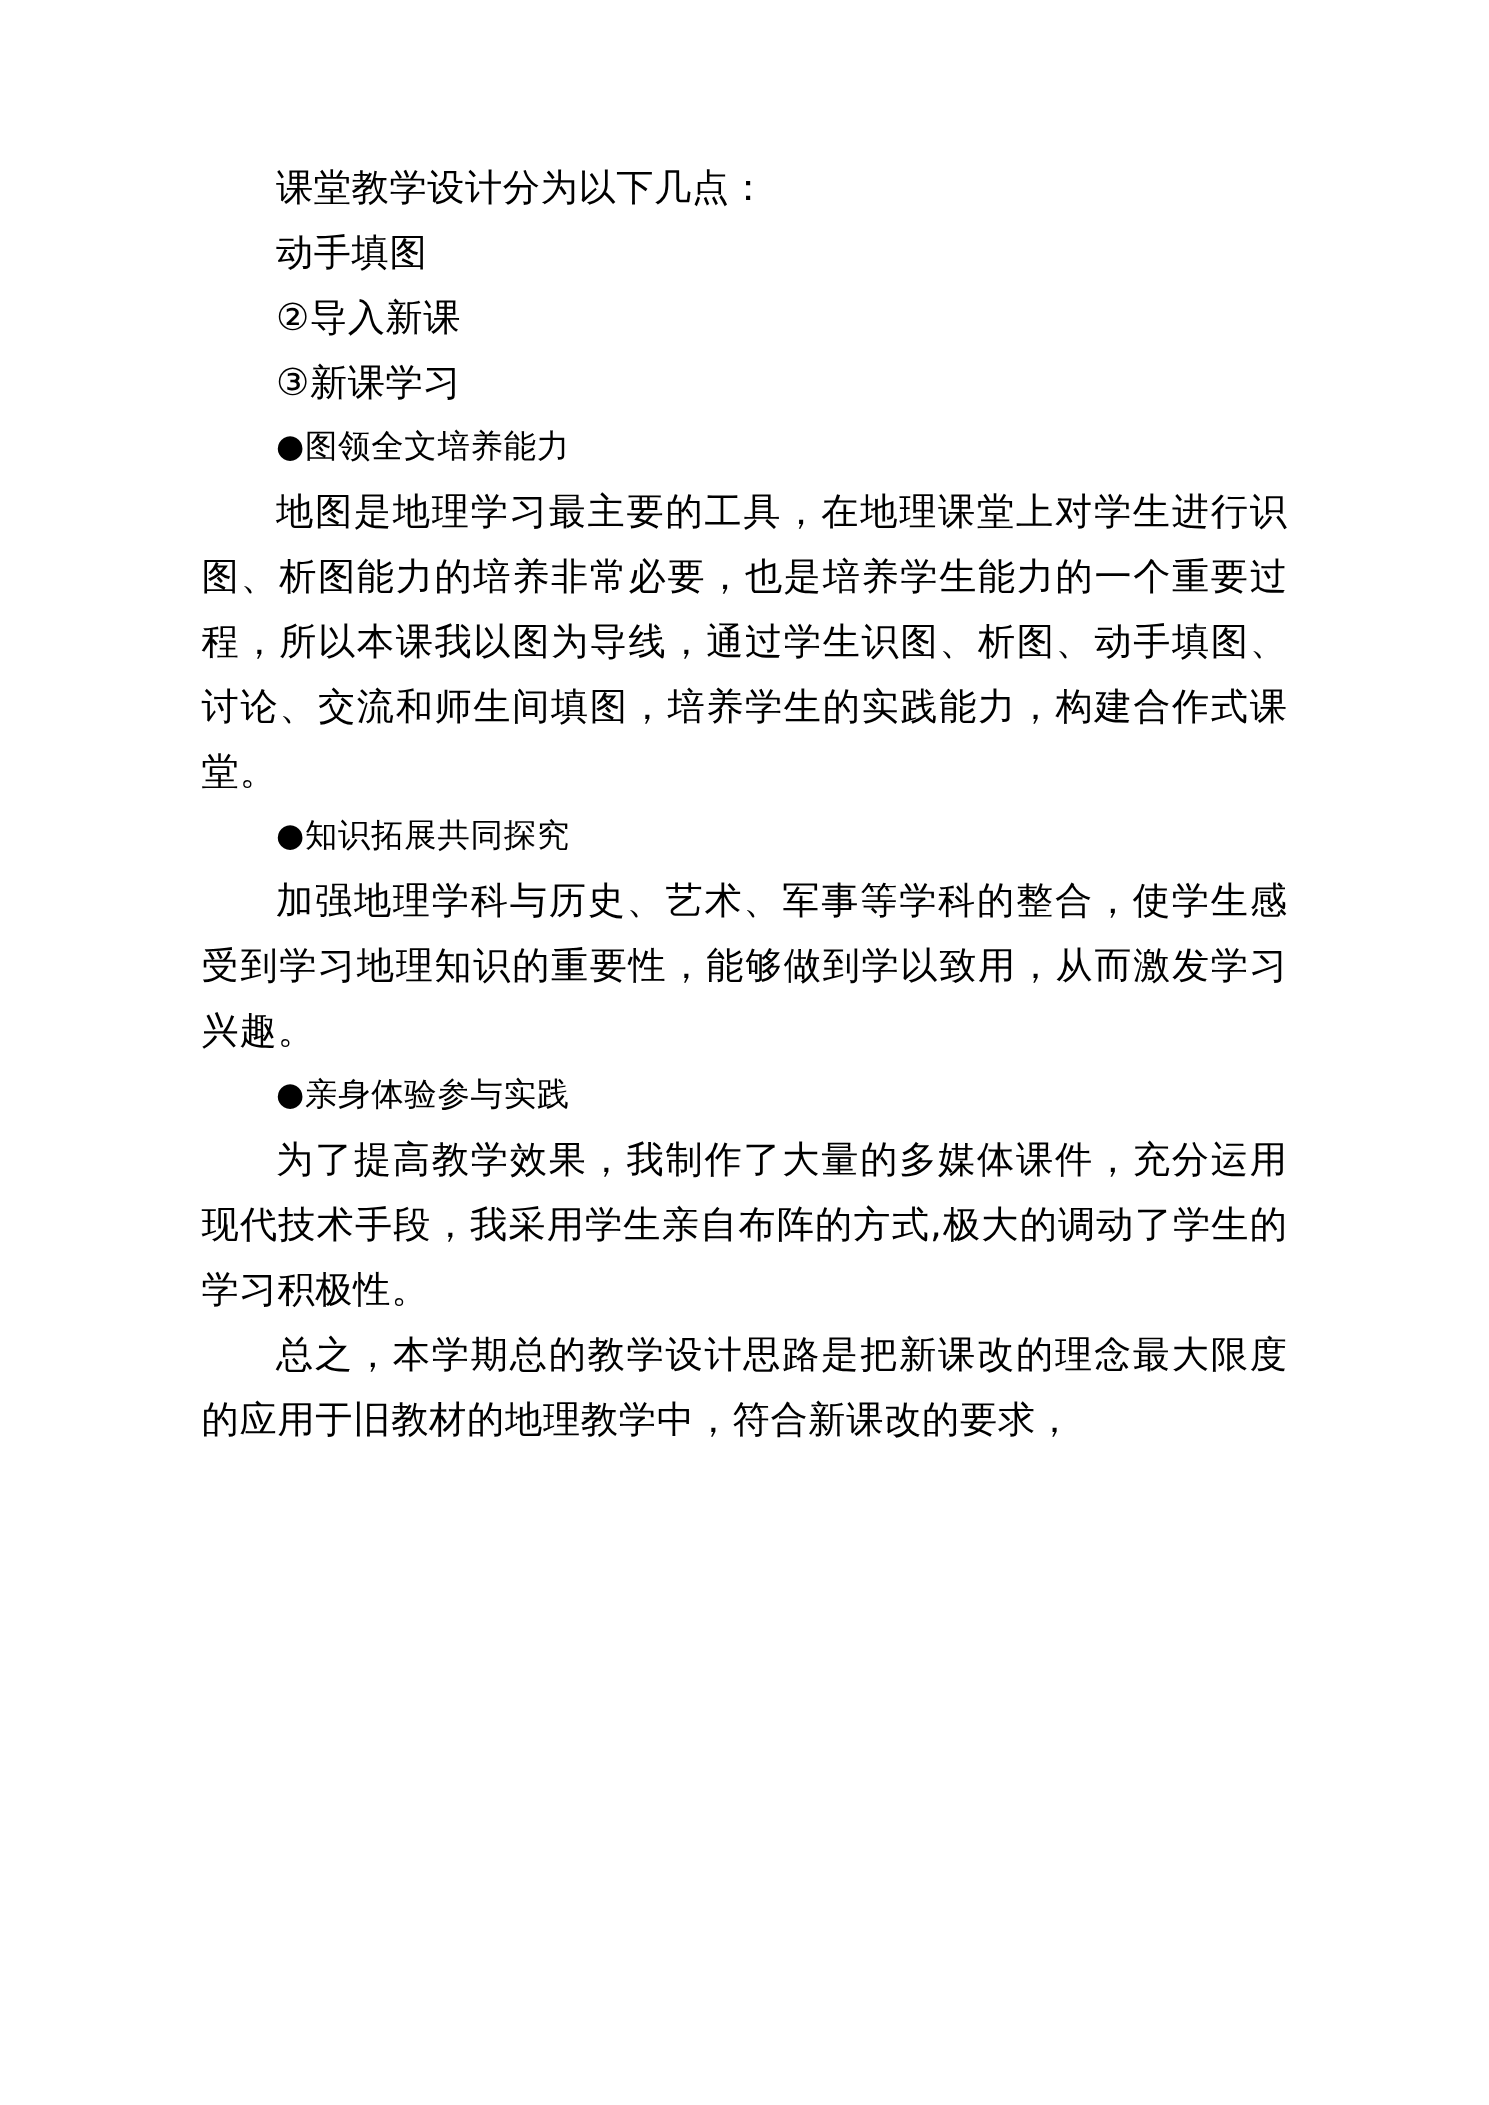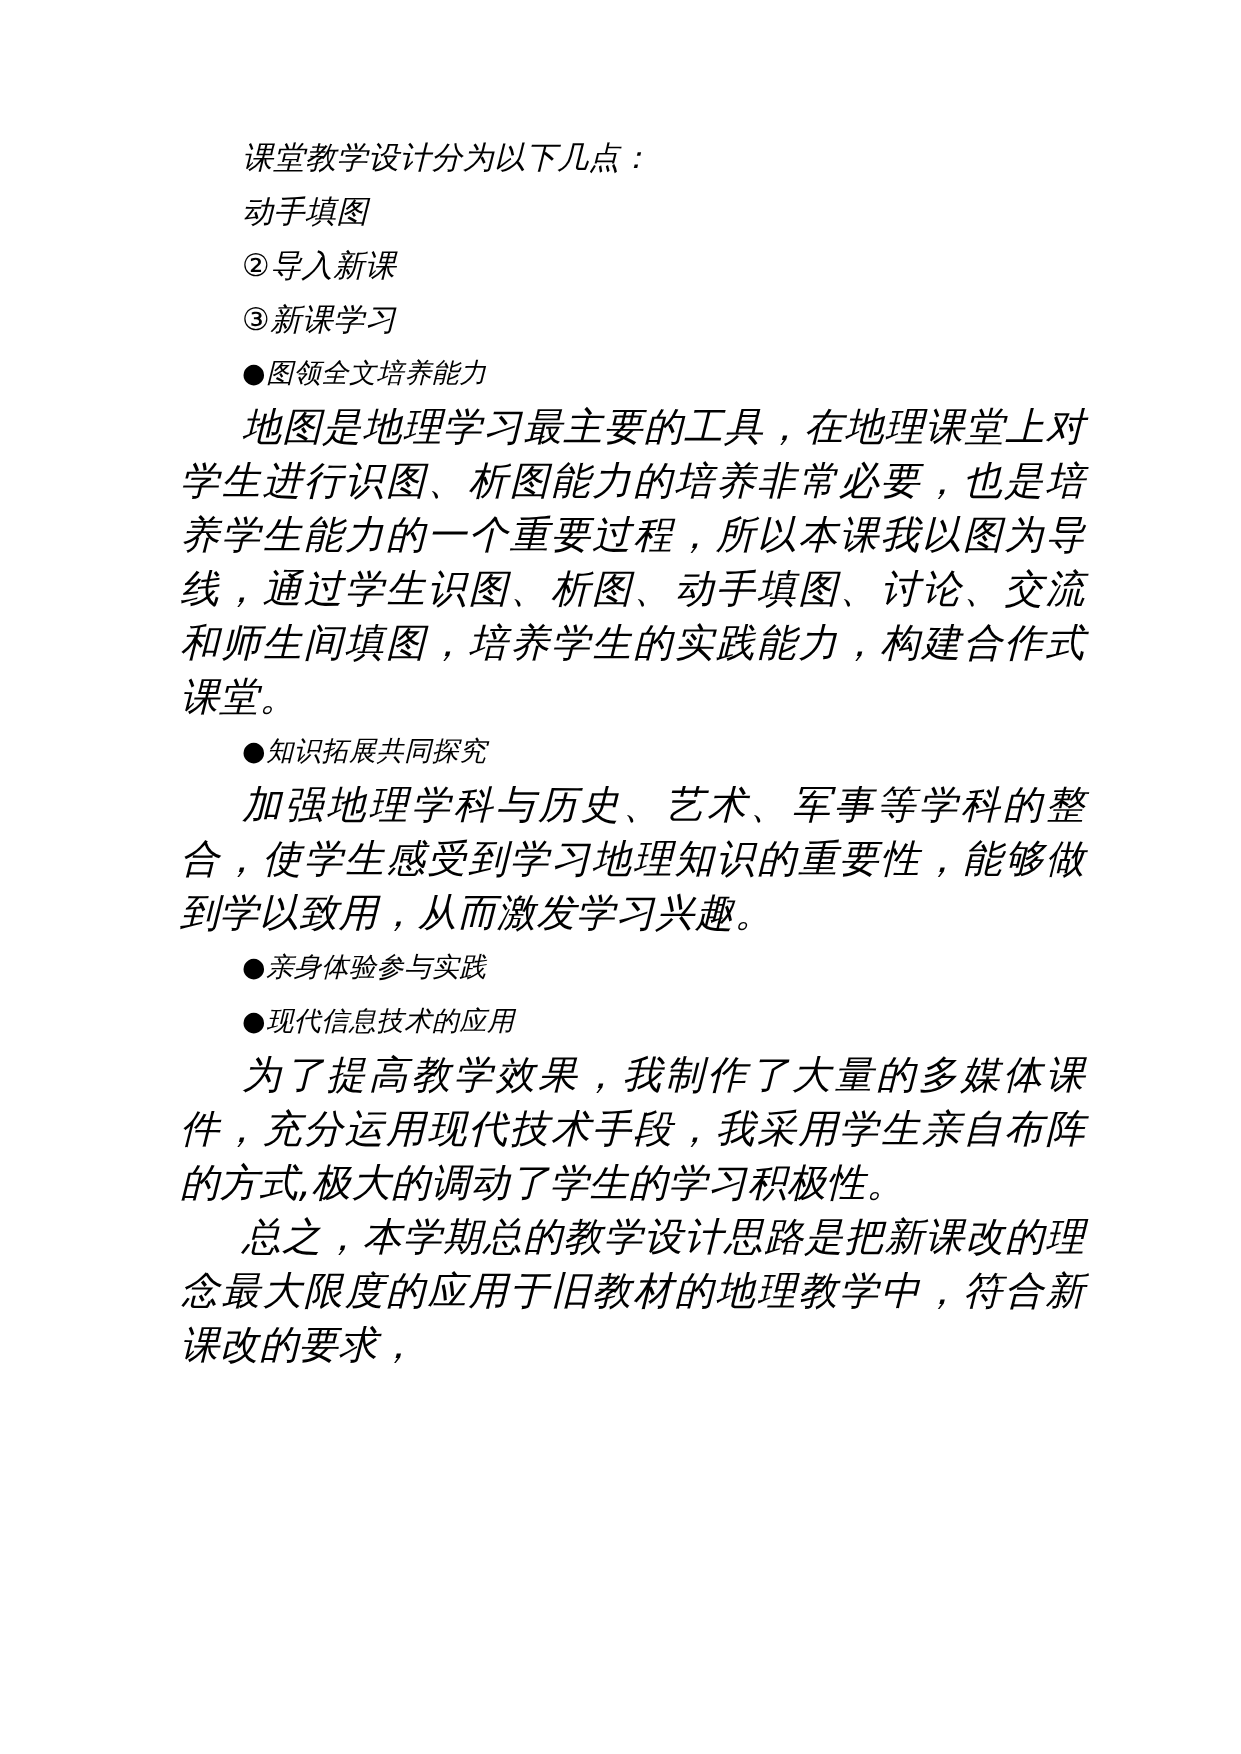--- a/index.html
+++ b/index.html
@@ -10,41 +10,40 @@
   .page {
     position: relative;
     width: 1241px;
     height: 1754px;
     background: #ffffff;
     box-sizing: border-box;
     overflow: hidden;
   }
   .content {
     position: absolute;
-    left: 180px;
+    left: 168px;
     top: 130px;
     width: 905px;
-    font-style: italic;
   }
   .line {
     font-family: "DejaVu Sans", "Liberation Sans", sans-serif;
     font-size: 31px;
     color: #000000;
     line-height: 54px;
     letter-spacing: 0.5px;
     white-space: pre-wrap;
     text-align: justify;
     text-justify: inter-ideograph;
   }
   .indent {
     text-indent: 62px;
   }
   .para {
     font-family: "DejaVu Sans", "Liberation Sans", sans-serif;
-    font-size: 39px;
+    font-size: 31px;
     color: #000000;
     line-height: 54px;
     letter-spacing: 0.6px;
     text-align: justify;
     text-justify: inter-ideograph;
     text-indent: 62px;
     margin: 0;
   }
   .bullet {
     font-family: "DejaVu Sans", "Liberation Sans", sans-serif;
@@ -69,19 +68,18 @@
     <div class="line indent">③新课学习</div>
 
     <div class="bullet">●图领全文培养能力</div>
     <p class="para">地图是地理学习最主要的工具，在地理课堂上对学生进行识图、析图能力的培养非常必要，也是培养学生能力的一个重要过程，所以本课我以图为导线，通过学生识图、析图、动手填图、讨论、交流和师生间填图，培养学生的实践能力，构建合作式课堂。</p>
 
     <div class="bullet">●知识拓展共同探究</div>
     <p class="para">加强地理学科与历史、艺术、军事等学科的整合，使学生感受到学习地理知识的重要性，能够做到学以致用，从而激发学习兴趣。</p>
 
     <div class="bullet">●亲身体验参与实践</div>
 
-    <div class="bullet">●现代信息技术的应用</div>
     <p class="para">为了提高教学效果，我制作了大量的多媒体课件，充分运用现代技术手段，我采用学生亲自布阵的方式,极大的调动了学生的学习积极性。</p>
 
     <p class="para">总之，本学期总的教学设计思路是把新课改的理念最大限度的应用于旧教材的地理教学中，符合新课改的要求，</p>
 
   </div>
 </div>
 
 </body></html>

